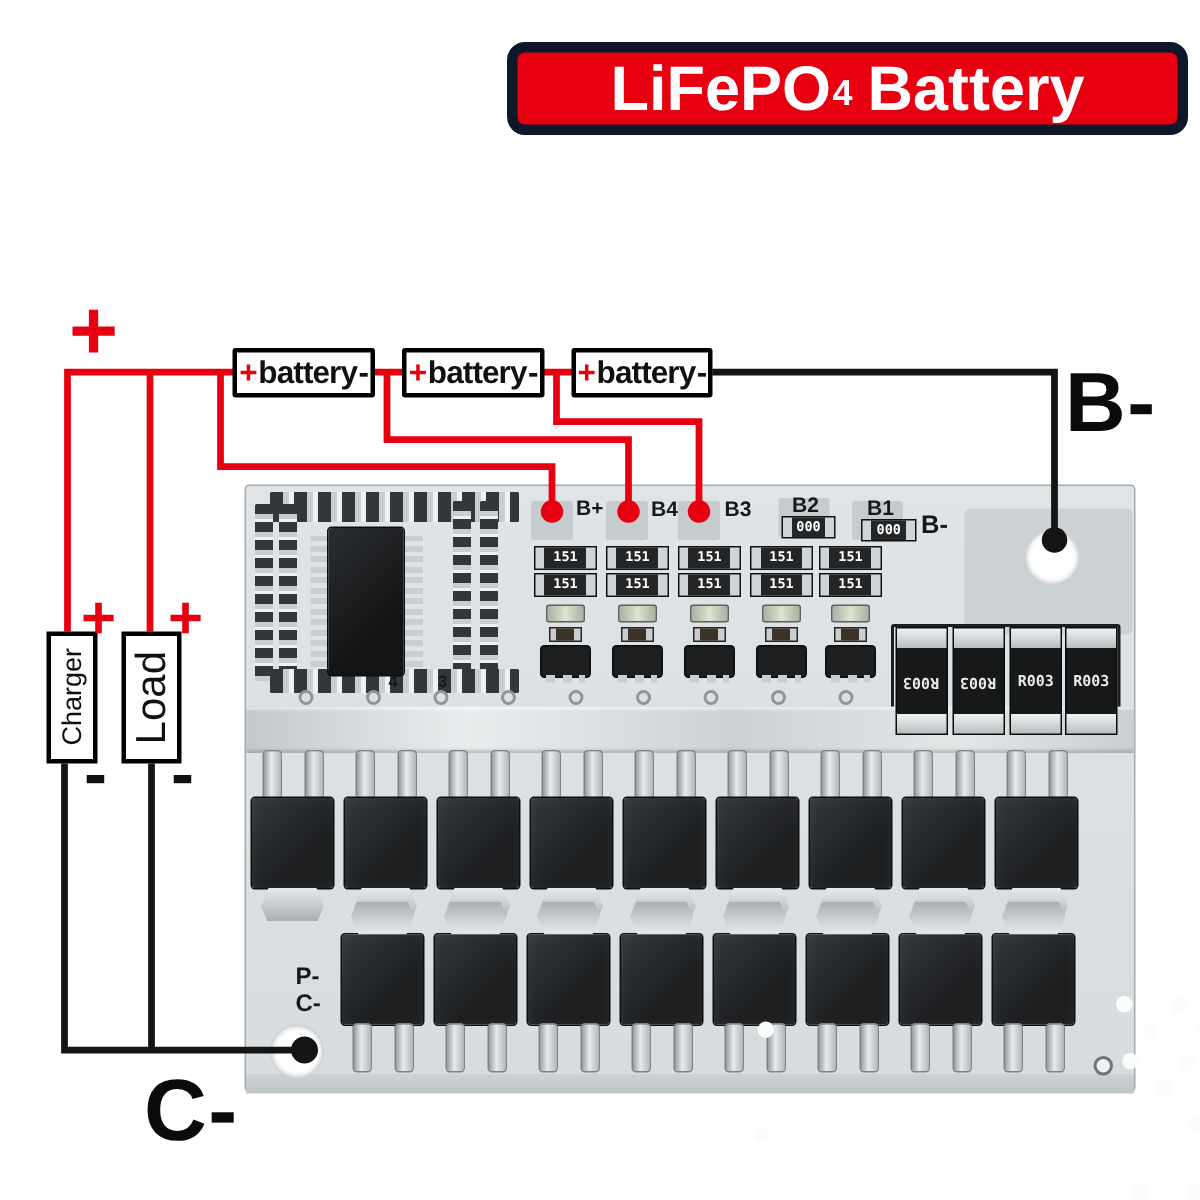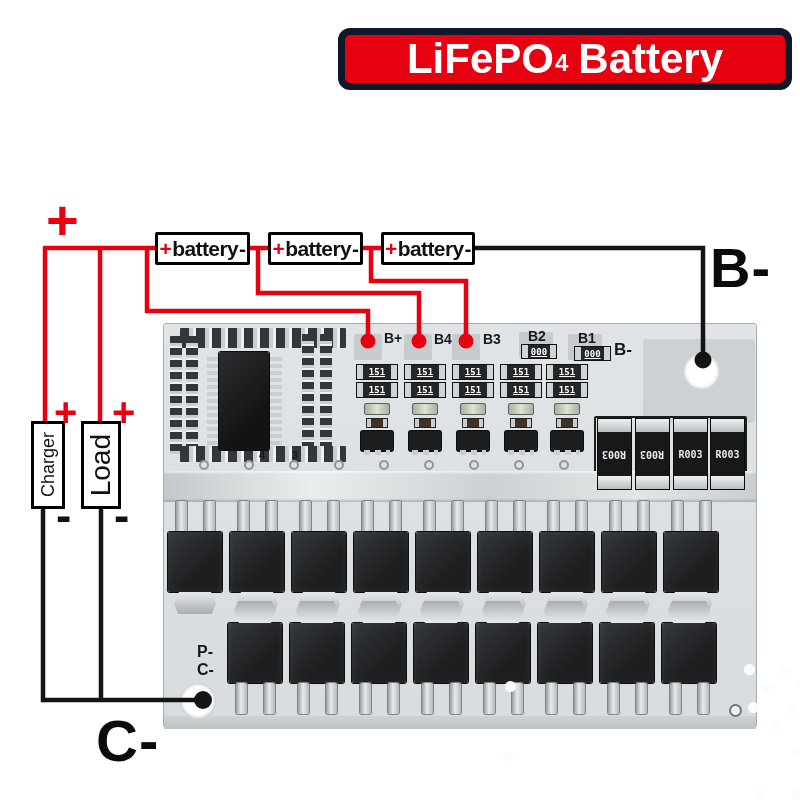--- a/index.html
+++ b/index.html
@@ -62,21 +62,21 @@
     background:repeating-linear-gradient(180deg,#33373a 0 7px,#c8cdcf 7px 10px,#eef1f2 10px 12px);}
   .smdh{position:absolute;border-radius:1px;
     background:repeating-linear-gradient(90deg,#33373a 0 9px,#c8cdcf 9px 13px,#eef1f2 13px 16px);}
   .ic{position:absolute;background:linear-gradient(135deg,#2b2e31,#121314 70%);
       border-radius:2px;box-shadow:0 0 0 1px #0c0d0e;}
   .icpins{position:absolute;
       background:repeating-linear-gradient(180deg,#c9ced0 0 4px,rgba(0,0,0,0) 4px 7px);}
 
   .res{position:absolute;display:flex;align-items:center;justify-content:center;
        color:#fff;font:bold 9px "DejaVu Sans Mono",monospace;border:1px solid #101112;
-       background:linear-gradient(90deg,#cfd4d6 0 6px,#232527 6px calc(100% - 6px),#cfd4d6 calc(100% - 6px));text-decoration:underline;}
+       background:linear-gradient(90deg,#cfd4d6 0 6px,#232527 6px calc(100% - 6px),#cfd4d6 calc(100% - 6px));}
   .led{position:absolute;background:linear-gradient(90deg,#aab0a4,#dde4cf 50%,#aab0a4);
        border:1px solid #5c6160;border-radius:2px;}
   .r102{position:absolute;background:linear-gradient(90deg,#c9ced0 0 4px,#3a3326 4px calc(100% - 4px),#c9ced0 calc(100% - 4px));border:1px solid #24221c;}
   .sot{position:absolute;background:#1c1e20;border-radius:2px;box-shadow:0 0 0 1px #0b0c0d;}
   .sot::after{content:"";position:absolute;left:3px;right:3px;bottom:-4px;height:5px;
        background:repeating-linear-gradient(90deg,#c9ced0 0 6px,rgba(0,0,0,0) 6px 11px);}
 
   .shunt-frame{position:absolute;border:2px solid #1b1d1e;border-radius:2px;}
   .shunt{position:absolute;display:flex;flex-direction:column;background:#17181a;
          box-shadow:0 0 0 1px #0a0b0b;}

